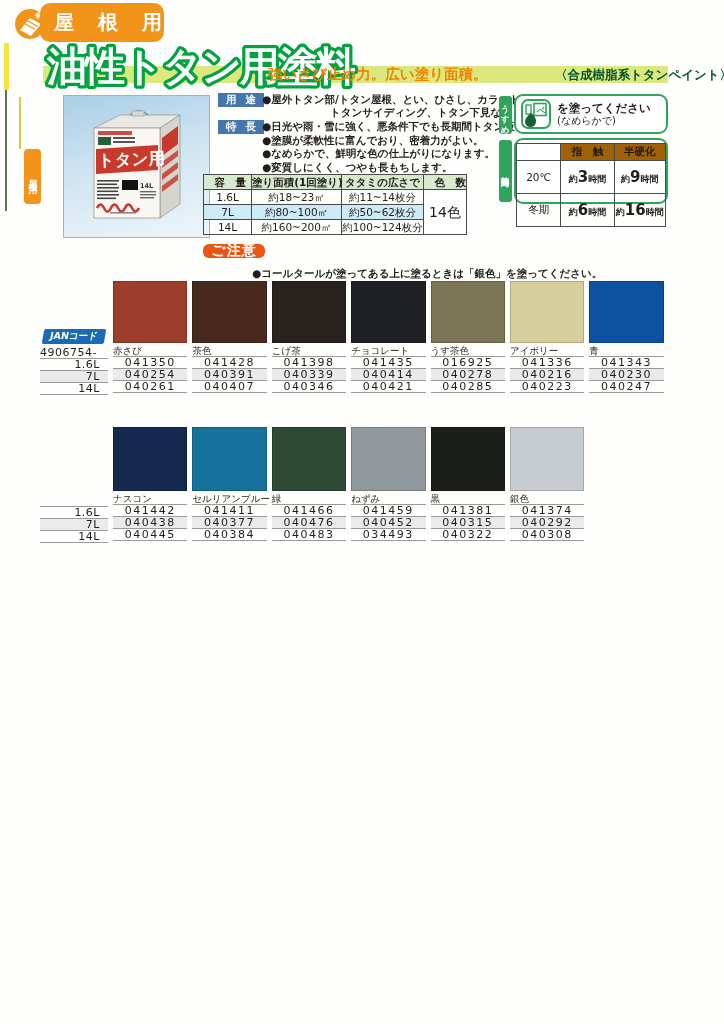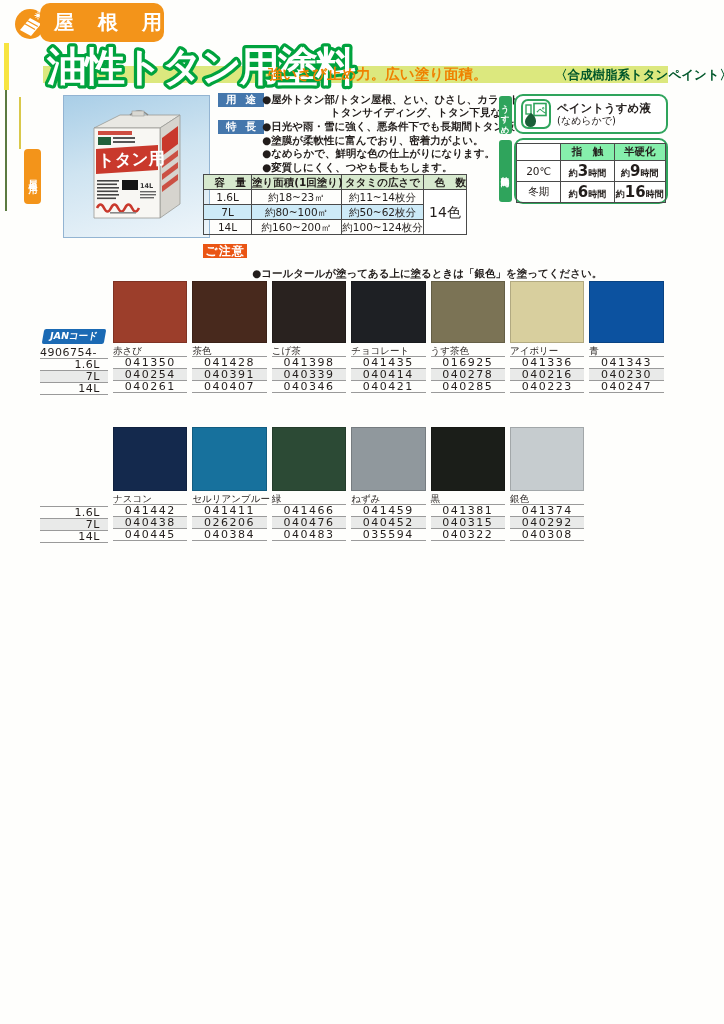--- a/index.html
+++ b/index.html
@@ -49,41 +49,41 @@
   .feat-list{position:absolute;left:262px;top:120px;font-size:10.5px;font-weight:bold;line-height:13.5px;white-space:nowrap;}
   
   .cap-table{position:absolute;left:203px;top:174px;width:263px;border-collapse:collapse;table-layout:fixed;}
   .cap-table th,.cap-table td{border:1px solid #4a4a4a;font-size:10.5px;text-align:center;padding:0;height:15px;line-height:13px;white-space:nowrap;}
   .cap-table th{background:#d7e9ce;font-weight:bold;}
   .cap-table col.c1{width:48px}.cap-table col.c2{width:90px}.cap-table col.c3{width:82px}.cap-table col.c4{width:43px}
   .cap-table tr.rowblue td{background:#cdeaf7;}
   .cap-table td.ccount{background:#fff;font-size:14px;}
   .wide{letter-spacing:1.0em;text-indent:1.0em;}
   
-  .caution-label{position:absolute;left:203px;top:244px;width:44px;height:14px;color:#fff;font-size:12px;font-weight:bold;
-    display:flex;align-items:center;justify-content:center;letter-spacing:1px;}
+  .caution-label{position:absolute;left:203px;top:244px;width:62px;height:14px;color:#fff;font-size:14px;font-weight:bold;
+    display:flex;align-items:center;justify-content:center;letter-spacing:1px;border-radius:6px;}
   .caution-text{position:absolute;left:252px;top:244px;height:14px;line-height:14px;font-size:10.5px;font-weight:bold;white-space:nowrap;margin-top:22px;}
   
   .vlabel{
     position:absolute;left:499px;width:13px;border-radius:3px;color:#fff;font-size:8.5px;font-weight:bold;
     writing-mode:vertical-rl;text-orientation:upright;display:flex;align-items:center;justify-content:center;letter-spacing:1px;
   }
   .gbox{position:absolute;left:514px;width:154px;background:#fff;border:2px solid #2fa45c;border-radius:9px;}
   #thinner-box{top:94px;height:40px;}
   #drying-box{top:138px;height:66px;}
   .thinner-inner{display:flex;align-items:center;height:100%;padding-left:5px;}
   .thinner-text{margin-left:6px;}
   .thinner-name{font-size:11.5px;font-weight:bold;line-height:13px;}
   .thinner-note{font-size:10px;line-height:12px;}
   .dry-table{border-collapse:collapse;margin:3px auto 0 auto;table-layout:fixed;}
   .dry-table td,.dry-table th{border:1px solid #4a4a4a;text-align:center;padding:0;white-space:nowrap;}
   .dry-table col.d1{width:44px}.dry-table col.d2{width:51px}.dry-table col.d3{width:51px}
-  .dry-table th{height:17px;font-size:10.5px;font-weight:bold;background:#86efac;}
+  .dry-table th{height:17px;font-size:10.5px;font-weight:bold;background:#a16207;}
   .dry-table th.blank{background:#fff;}
-  .dry-table td{height:21px;font-size:10.5px;}
+  .dry-table td{height:33px;font-size:10.5px;}
   .n-sm{font-size:9px;font-weight:bold;}
   .n-big{font-size:15px;font-weight:bold;}
   
   .ctable{position:absolute;left:40px;width:629px;display:grid;grid-template-columns:73px repeat(7,79.4px);}
   .cinner{margin-right:5px;}
   .swatch{height:62px;margin-bottom:2px;box-shadow:inset 0 0 0 1px rgba(0,0,0,.18);}
   .t2 .swatch{height:64px;}
   .sswatch{position:relative;height:64px;margin-bottom:2px;}
   .t2 .sswatch{height:66px;}
   .cname{height:12px;line-height:11px;font-size:9.5px;border-bottom:1px solid #9a9a9a;white-space:nowrap;}
@@ -215,21 +215,21 @@
   <div class="gbox" id="thinner-box">
     <div class="thinner-inner">
       <svg width="30" height="30" viewBox="0 0 30 30">
         <rect x="1" y="1" width="28" height="28" rx="6" fill="#ffffff" stroke="#2fa45c" stroke-width="2"></rect>
         <rect x="13" y="4.5" width="12" height="12" fill="none" stroke="#2fa45c" stroke-width="1.6"></rect>
         <text x="15.5" y="14.5" font-size="9.5" font-weight="bold" fill="#2fa45c">ペ</text>
         <rect x="5" y="6" width="5" height="9" fill="none" stroke="#2fa45c" stroke-width="1.4"></rect>
         <path d="M10 14 C14 17 15 20 15 22.5 A5.5 5.5 0 1 1 4 22.5 C4 20 6 17 10 14 Z" fill="#1b5e38"></path>
       </svg>
       <div class="thinner-text">
-        <div class="thinner-name">ペイントうすめ液</div>
+        <div class="thinner-name">を塗ってください</div>
         <div class="thinner-note">(なめらかで)</div>
       </div>
     </div>
   </div>
 
   <div class="vlabel" style="top: 140px; height: 62px; background: rgb(47, 164, 92);">乾燥時間</div>
   <div class="gbox" id="drying-box">
     <table class="dry-table">
       <colgroup>
           <col class="d1">
@@ -352,40 +352,40 @@
       <div class="crow">041442</div>
       <div class="crow alt">040438</div>
       <div class="crow">040445</div>
     </div>
       </div>
     <div>
         <div class="cinner">
       <div class="swatch" style="background: rgb(23, 113, 157);"></div>
       <div class="cname">セルリアンブルー</div>
       <div class="crow">041411</div>
-      <div class="crow alt">026206</div>
+      <div class="crow alt">040377</div>
       <div class="crow">040384</div>
     </div>
       </div>
     <div>
         <div class="cinner">
       <div class="swatch" style="background: rgb(44, 74, 53);"></div>
       <div class="cname">緑</div>
       <div class="crow">041466</div>
       <div class="crow alt">040476</div>
       <div class="crow">040483</div>
     </div>
       </div>
     <div>
         <div class="cinner">
       <div class="swatch" style="background: rgb(144, 152, 157);"></div>
       <div class="cname">ねずみ</div>
       <div class="crow">041459</div>
       <div class="crow alt">040452</div>
-      <div class="crow">035594</div>
+      <div class="crow">034493</div>
     </div>
       </div>
     <div>
         <div class="cinner">
       <div class="swatch" style="background: rgb(27, 30, 25);"></div>
       <div class="cname">黒</div>
       <div class="crow">041381</div>
       <div class="crow alt">040315</div>
       <div class="crow">040322</div>
     </div>

